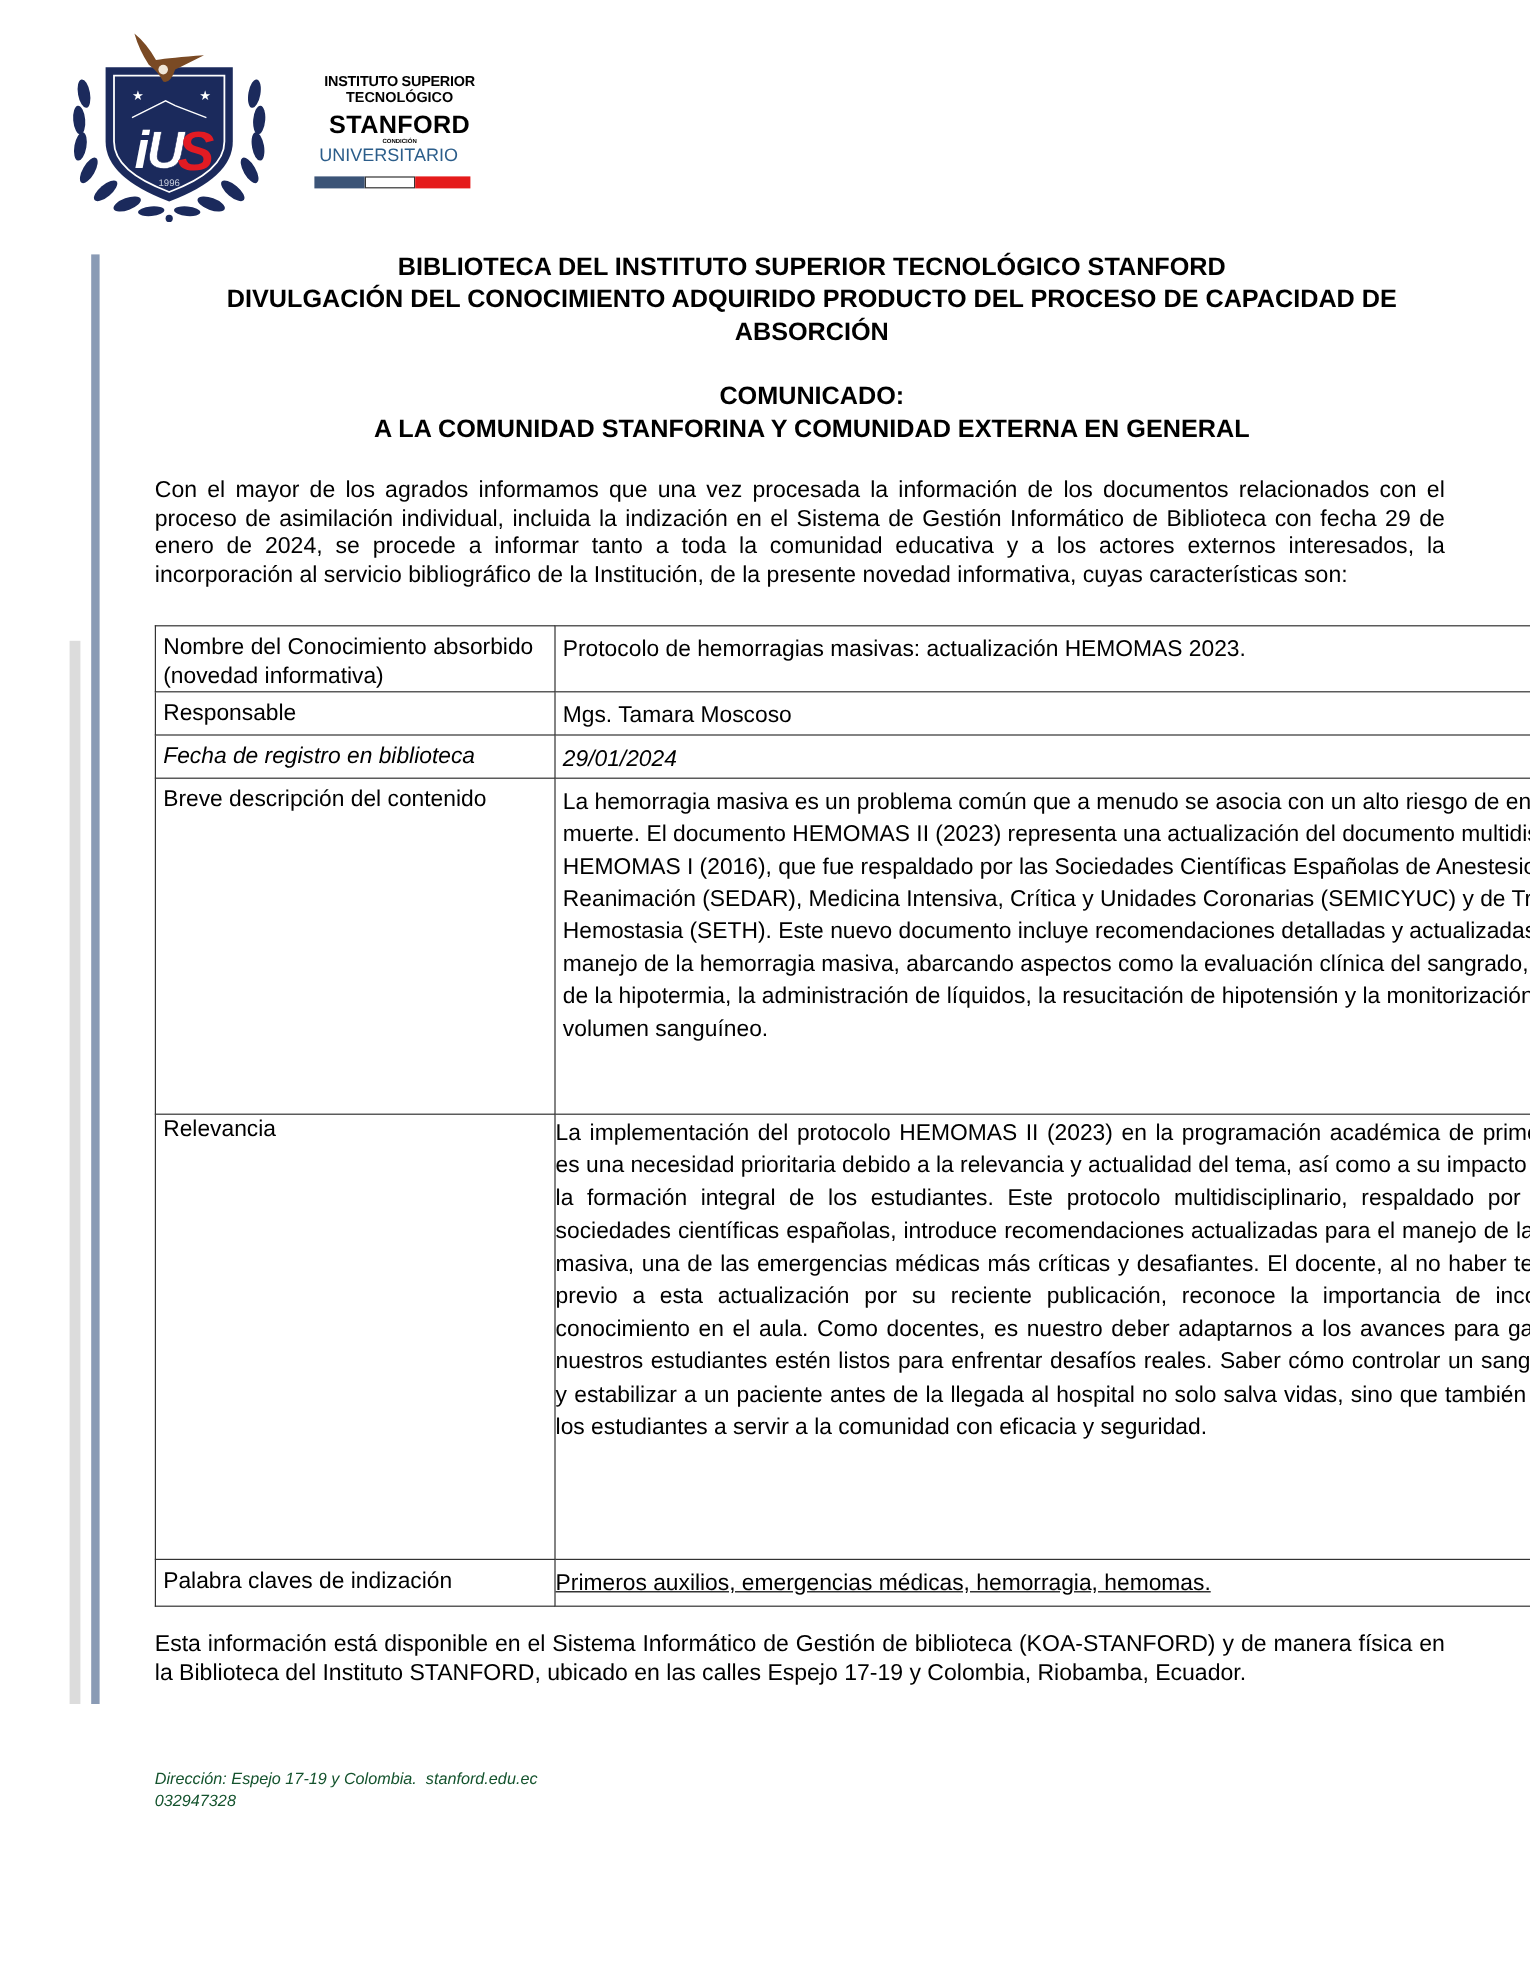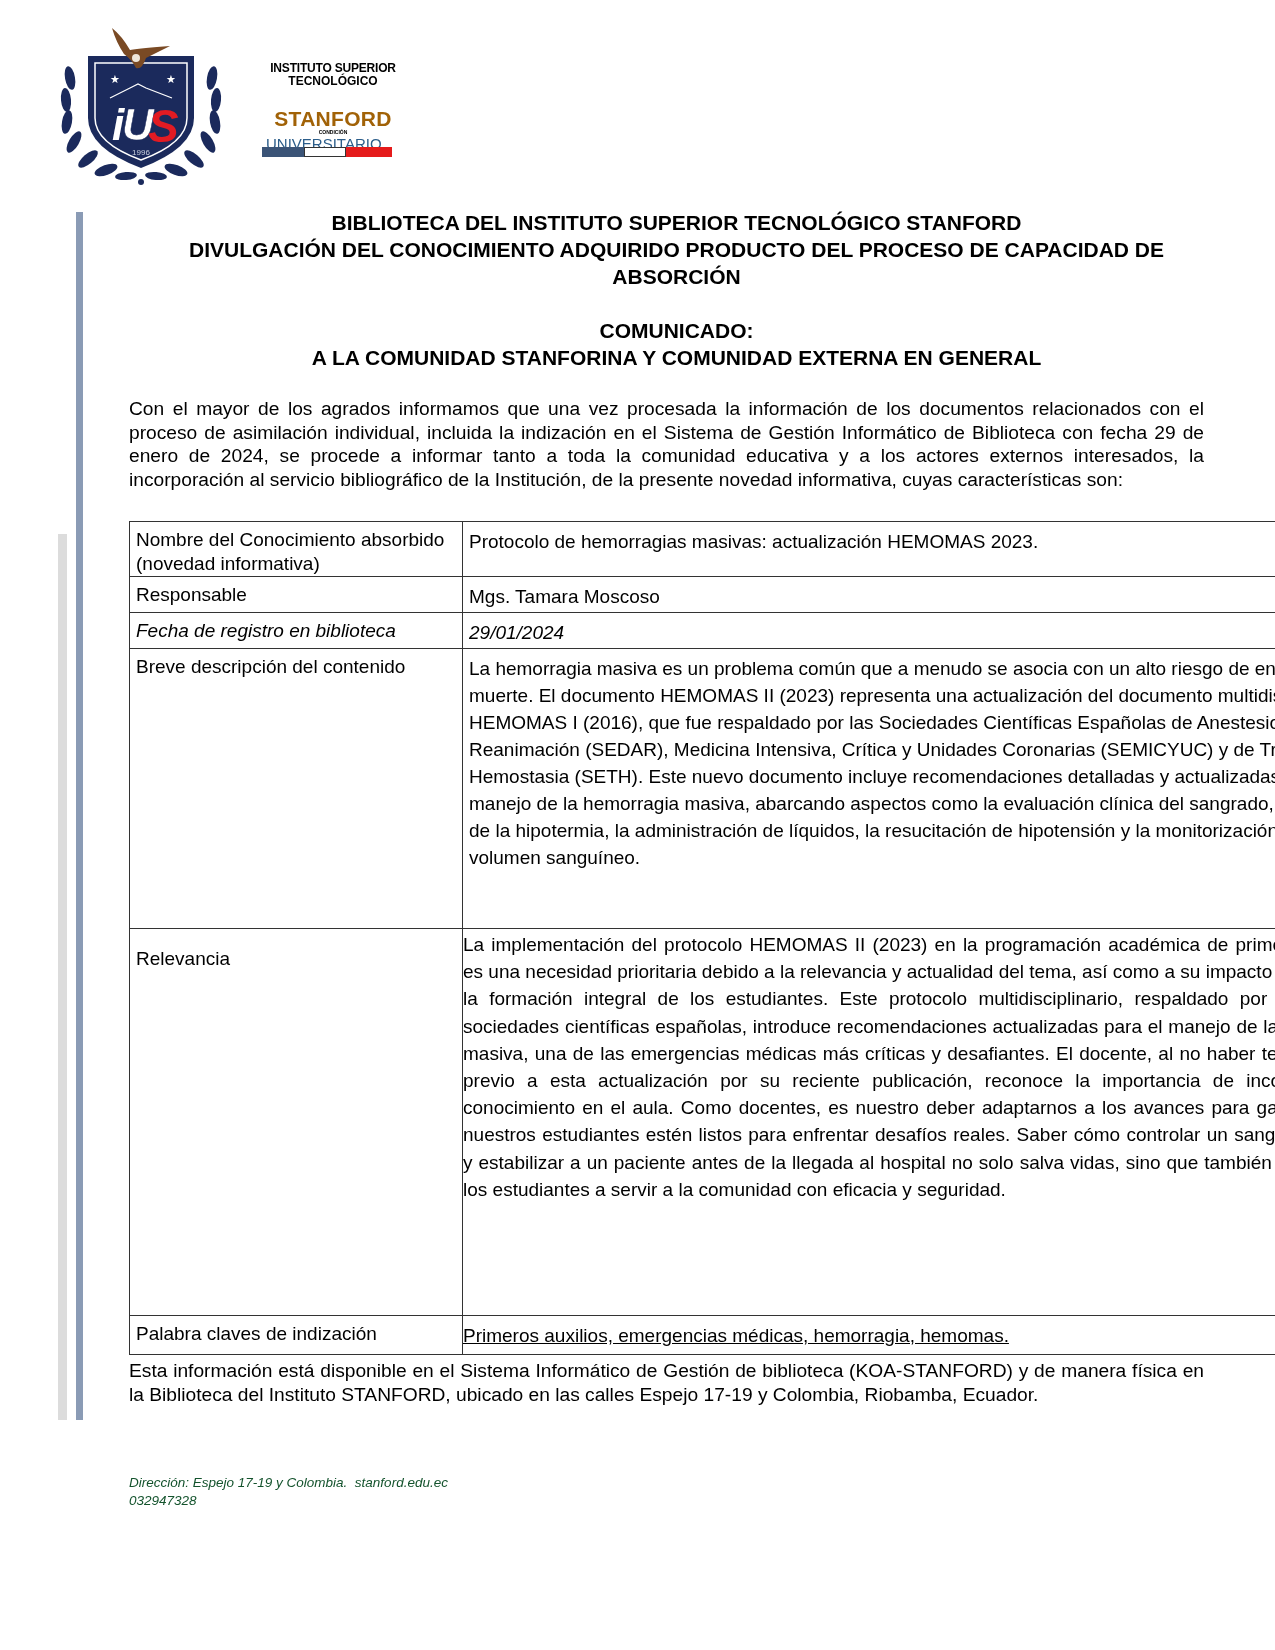--- a/index.html
+++ b/index.html
@@ -5,21 +5,21 @@
   html, body { margin: 0; padding: 0; background: #ffffff; }
   body { width: 1275px; height: 1650px; position: relative; overflow: hidden;
          font-family: "Liberation Sans", sans-serif; color: #000; }
   .abs { position: absolute; }
 
   
   .logo { left: 50px; top: 18px; width: 182px; height: 170px; }
   .brand { left: 258px; top: 62px; width: 150px; text-align: center; line-height: 1; }
   .brand .l1 { font-size: 12px; font-weight: bold; letter-spacing: -0.2px; }
   .brand .l2 { font-size: 12px; font-weight: bold; margin-top: 1px; }
-  .brand .l3 { font-size: 21px; font-weight: bold; color: #a16207; margin-top: 21px; letter-spacing: 0.3px; }
+  .brand .l3 { font-size: 21px; font-weight: bold; color: #000000; margin-top: 7px; letter-spacing: 0.3px; }
   .brand .l4 { font-size: 5px; font-weight: bold; margin-top: 1px; }
   .brand .l5 { font-size: 15px; font-weight: normal; color: #2b5d8a; margin-top: 1px; text-align: left; padding-left: 8px; }
   .flagbar { left: 262px; top: 147px; width: 130px; height: 10px; display: flex; }
   .flagbar span { display: block; height: 100%; }
 
   
   .bar-blue { left: 76px; top: 212px; width: 7px; height: 1208px; background: #8a9bb5; }
   .bar-gray { left: 58px; top: 534px; width: 9px; height: 886px; background: #dcdcdc; }
 
   
@@ -129,21 +129,21 @@
   </tr>
   <tr class="row-date">
     <td class="label">Fecha de registro en biblioteca</td>
     <td class="value">29/01/2024</td>
   </tr>
   <tr class="row-desc">
     <td class="label">Breve descripción del contenido</td>
     <td class="value">La hemorragia masiva es un problema común que a menudo se asocia con un alto riesgo de enfermedad y muerte. El documento HEMOMAS II (2023) representa una actualización del documento multidisciplinario HEMOMAS I (2016), que fue respaldado por las Sociedades Científicas Españolas de Anestesiología y Reanimación (SEDAR), Medicina Intensiva, Crítica y Unidades Coronarias (SEMICYUC) y de Trombosis y Hemostasia (SETH). Este nuevo documento incluye recomendaciones detalladas y actualizadas para el manejo de la hemorragia masiva, abarcando aspectos como la evaluación clínica del sangrado, el control de la hipotermia, la administración de líquidos, la resucitación de hipotensión y la monitorización del volumen sanguíneo.</td>
   </tr>
   <tr class="row-rel">
-    <td class="label" style="padding-top:18px;">Relevancia</td>
+    <td class="label" style="padding-top:1px;">Relevancia</td>
     <td class="value tight">La implementación del protocolo HEMOMAS II (2023) en la programación académica de primeros auxilios es una necesidad prioritaria debido a la relevancia y actualidad del tema, así como a su impacto potencial en la formación integral de los estudiantes. Este protocolo multidisciplinario, respaldado por prestigiosas sociedades científicas españolas, introduce recomendaciones actualizadas para el manejo de la hemorragia masiva, una de las emergencias médicas más críticas y desafiantes. El docente, al no haber tenido acceso previo a esta actualización por su reciente publicación, reconoce la importancia de incorporar este conocimiento en el aula. Como docentes, es nuestro deber adaptarnos a los avances para garantizar que nuestros estudiantes estén listos para enfrentar desafíos reales. Saber cómo controlar un sangrado masivo y estabilizar a un paciente antes de la llegada al hospital no solo salva vidas, sino que también empodera a los estudiantes a servir a la comunidad con eficacia y seguridad.</td>
   </tr>
   <tr class="row-kw">
     <td class="label">Palabra claves de indización</td>
     <td class="value tight" style="padding-top:6px;text-decoration:underline;">Primeros auxilios, emergencias médicas, hemorragia, hemomas.</td>
   </tr>
 </tbody>
   </table>
 
 <div class="abs closing">Esta información está disponible en el Sistema Informático de Gestión de biblioteca (KOA-STANFORD) y de manera física en la Biblioteca del Instituto STANFORD, ubicado en las calles Espejo 17-19 y Colombia, Riobamba, Ecuador.</div>

